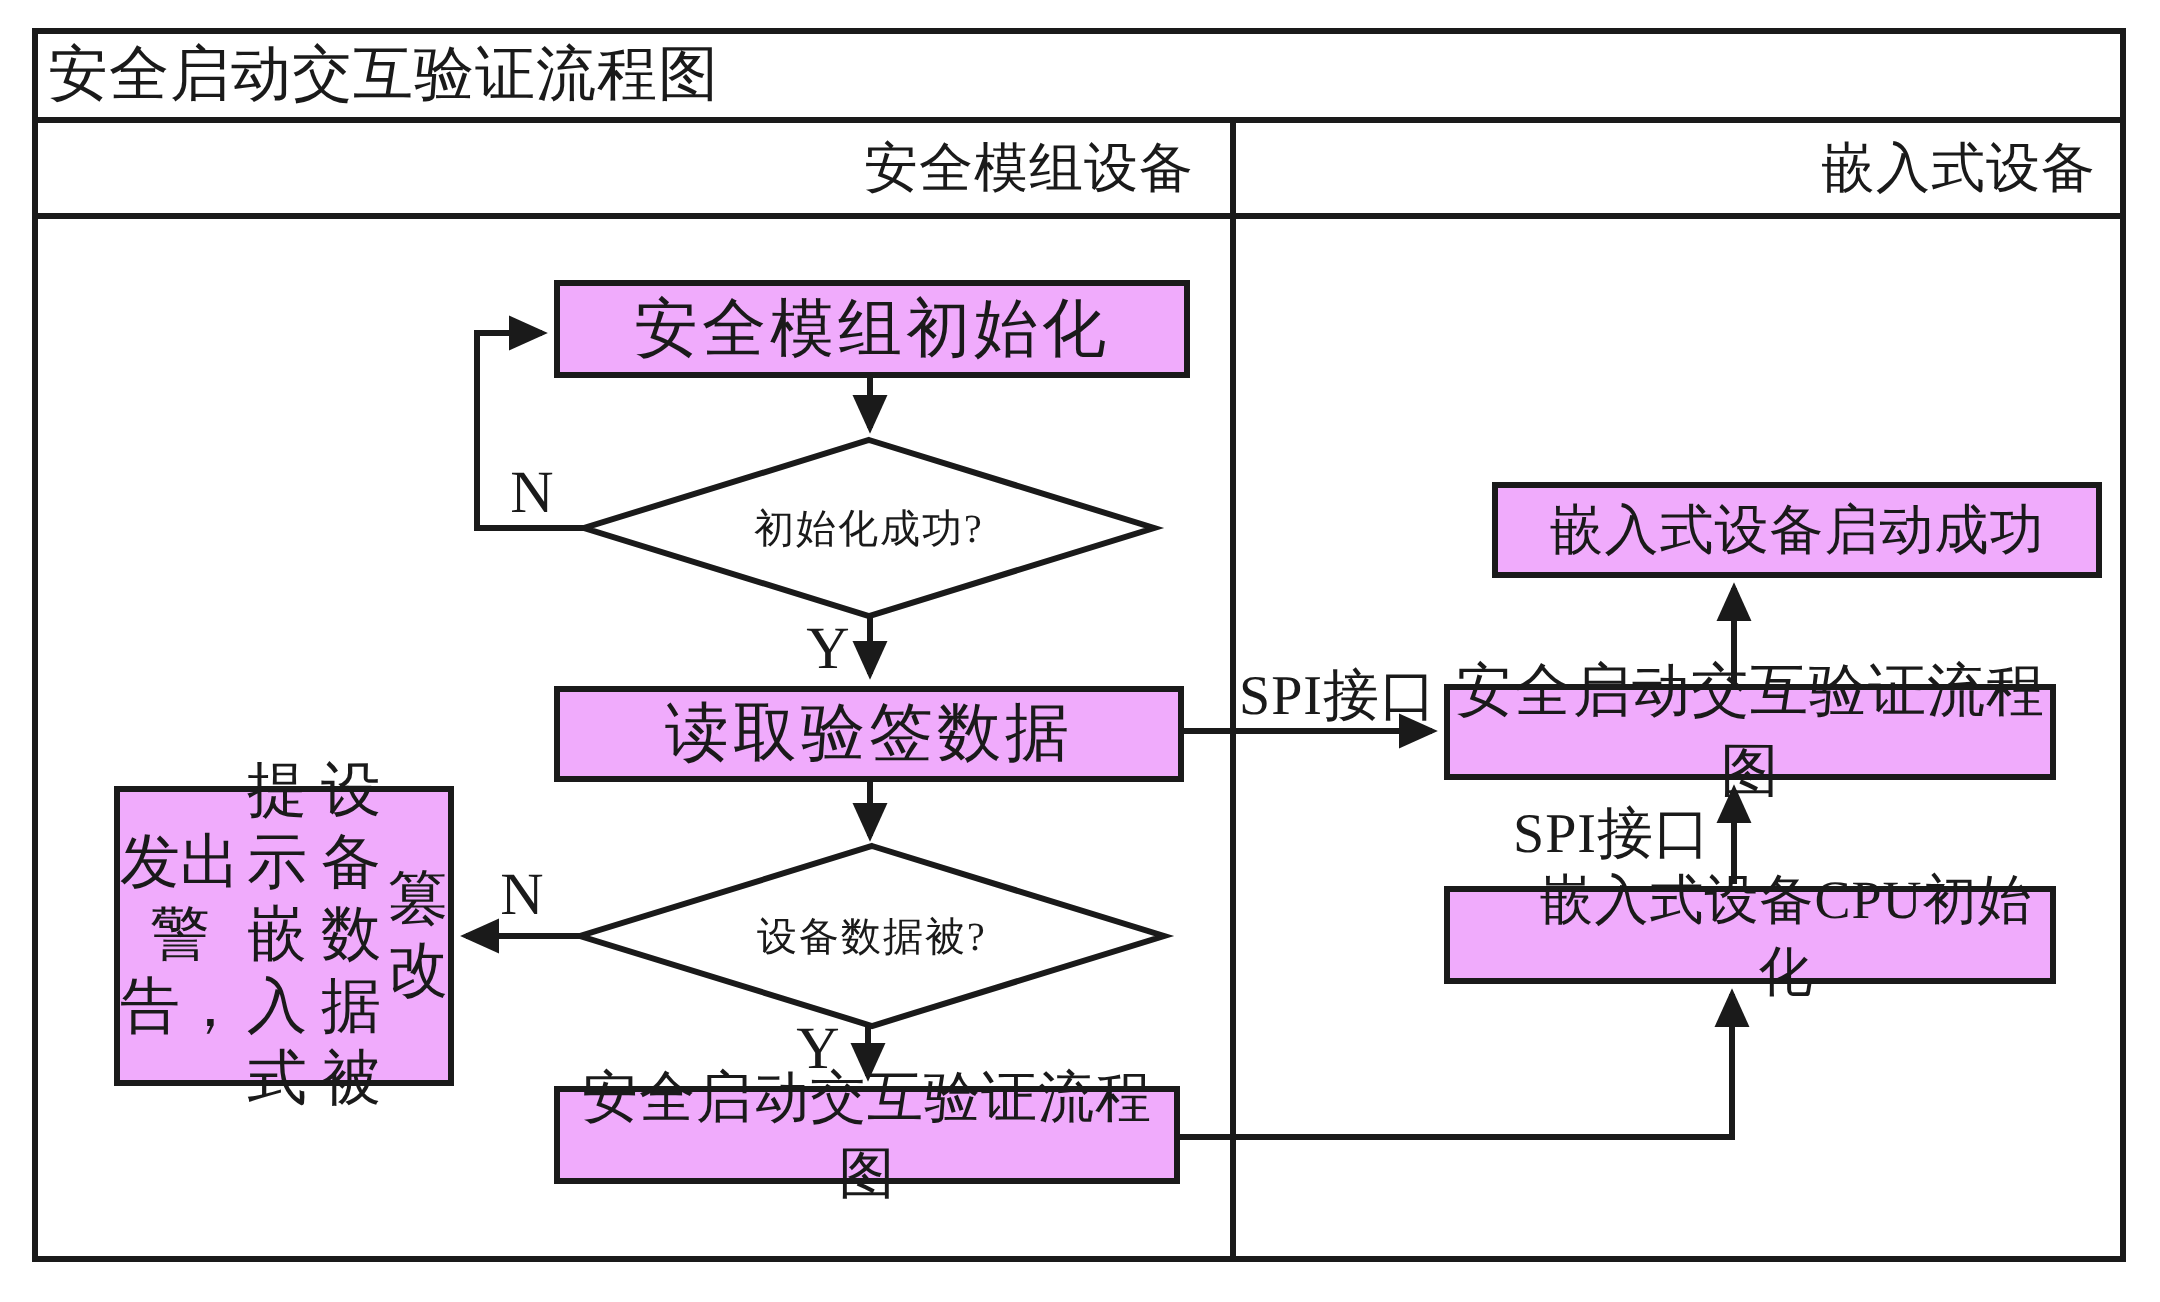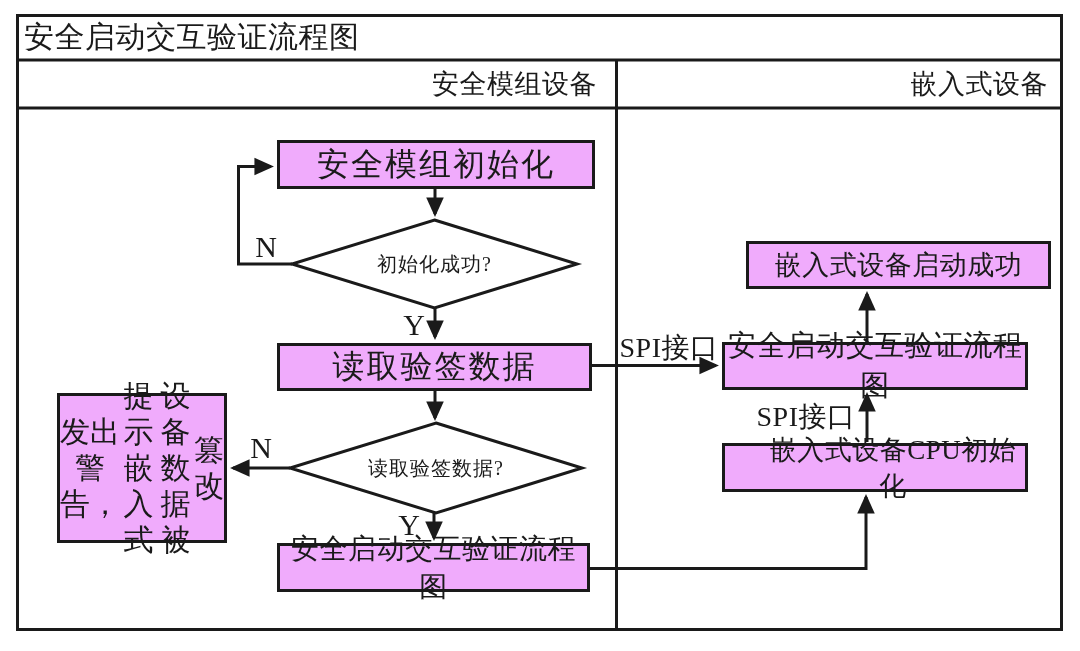--- a/index.html
+++ b/index.html
@@ -81,21 +81,21 @@
   <div class="node node-md" style="left:277px; top:543px; width:313px; height:49px;">安全启动交互验证流程图</div>
 
   <div class="node warning-body" style="left:57px; top:393px; width:170px; height:150px;">
     <div>发出警告，</div>
     <div>提示嵌入式</div>
     <div>设备数据被</div>
     <div>篡改</div>
   </div>
 
   <div class="txt center diamond-text" style="left:292px; top:247px; width:285px; height:34px;">初始化成功?</div>
-  <div class="txt center diamond-text" style="left:290px; top:451px; width:292px; height:34px;">读取验签数据?</div>
+  <div class="txt center diamond-text" style="left:290px; top:451px; width:292px; height:34px;">设备数据被?</div>
 
   <div class="node node-rt" style="left:746px; top:241px; width:305px; height:48px;">嵌入式设备启动成功</div>
   <div class="node node-rt2" style="left:722px; top:342px; width:306px; height:48px;">安全启动交互验证流程图</div>
   <div class="node node-rt" style="left:722px; top:443px; width:306px; height:49px;padding-left:36px;">嵌入式设备CPU初始化</div>
 
   <div class="txt center edge-label" style="left:243px; top:229px; width:46px; height:36px;">N</div>
   <div class="txt center edge-label" style="left:391px; top:307px; width:46px; height:36px;">Y</div>
   <div class="txt center edge-label" style="left:238px; top:430px; width:46px; height:36px;">N</div>
   <div class="txt center edge-label" style="left:386px; top:507px; width:46px; height:36px;">Y</div>
   <div class="txt center spi-label" style="left:616px; top:333px; width:106px; height:30px;">SPI接口</div>

